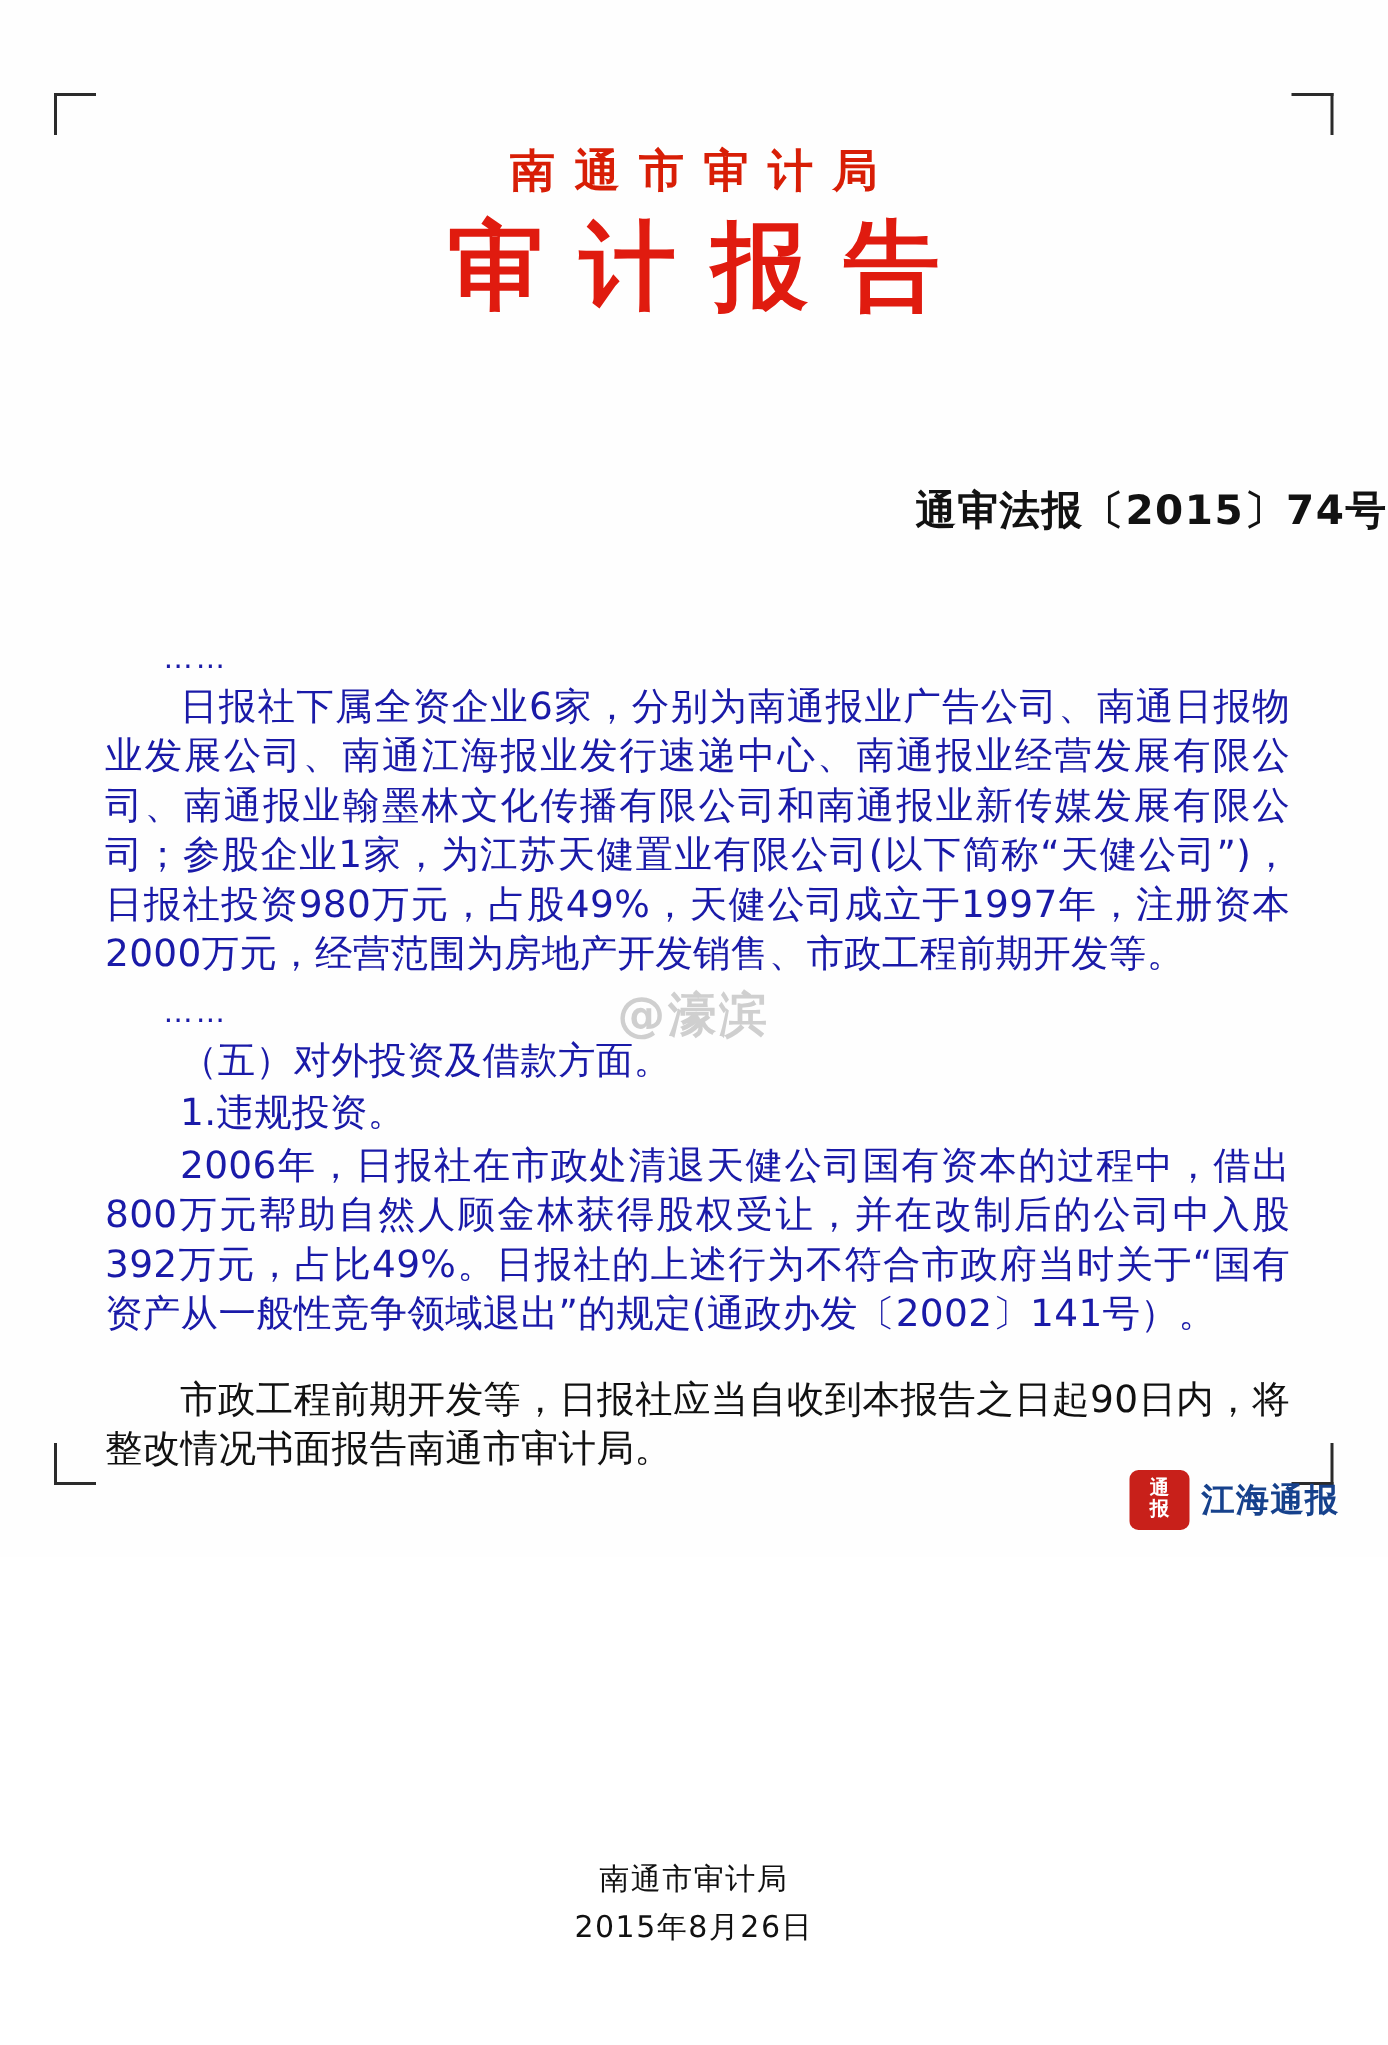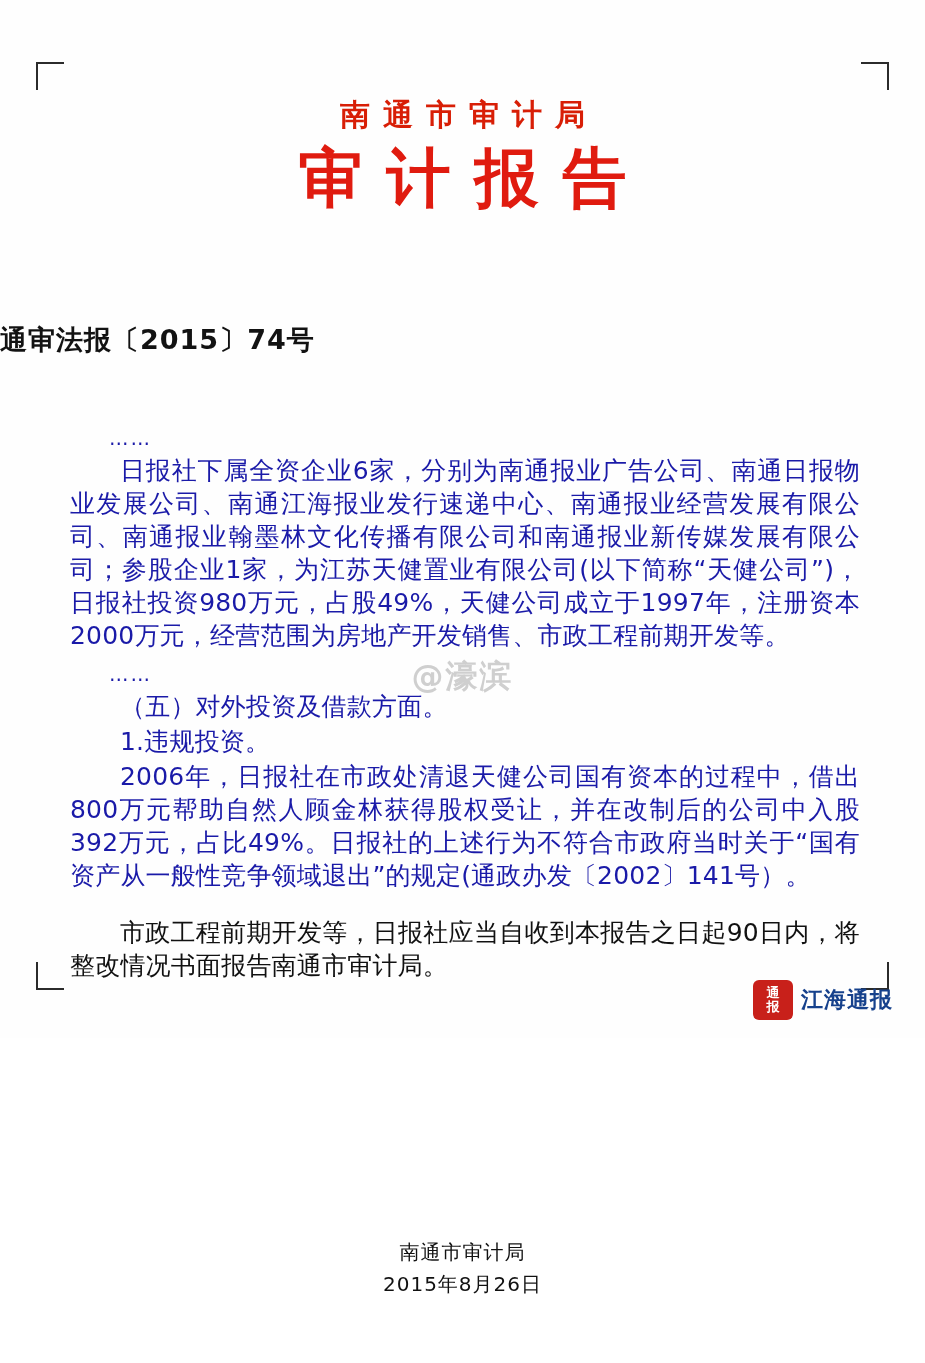--- a/index.html
+++ b/index.html
@@ -61,21 +61,21 @@
     line-height: 1.15;
     margin-top: 8px;
     font-family: "DejaVu Sans", "Liberation Sans", sans-serif;
   }
 
   .doc-number {
     position: absolute;
     left: 0;
     top: 322px;
     width: 925px;
-    text-align: left;
+    text-align: right;
     font-size: 27px;
     font-weight: 700;
     color: #121212;
     letter-spacing: 1px;
   }
 
   .body-wrap {
     position: absolute;
     left: 70px;
     top: 424px;

